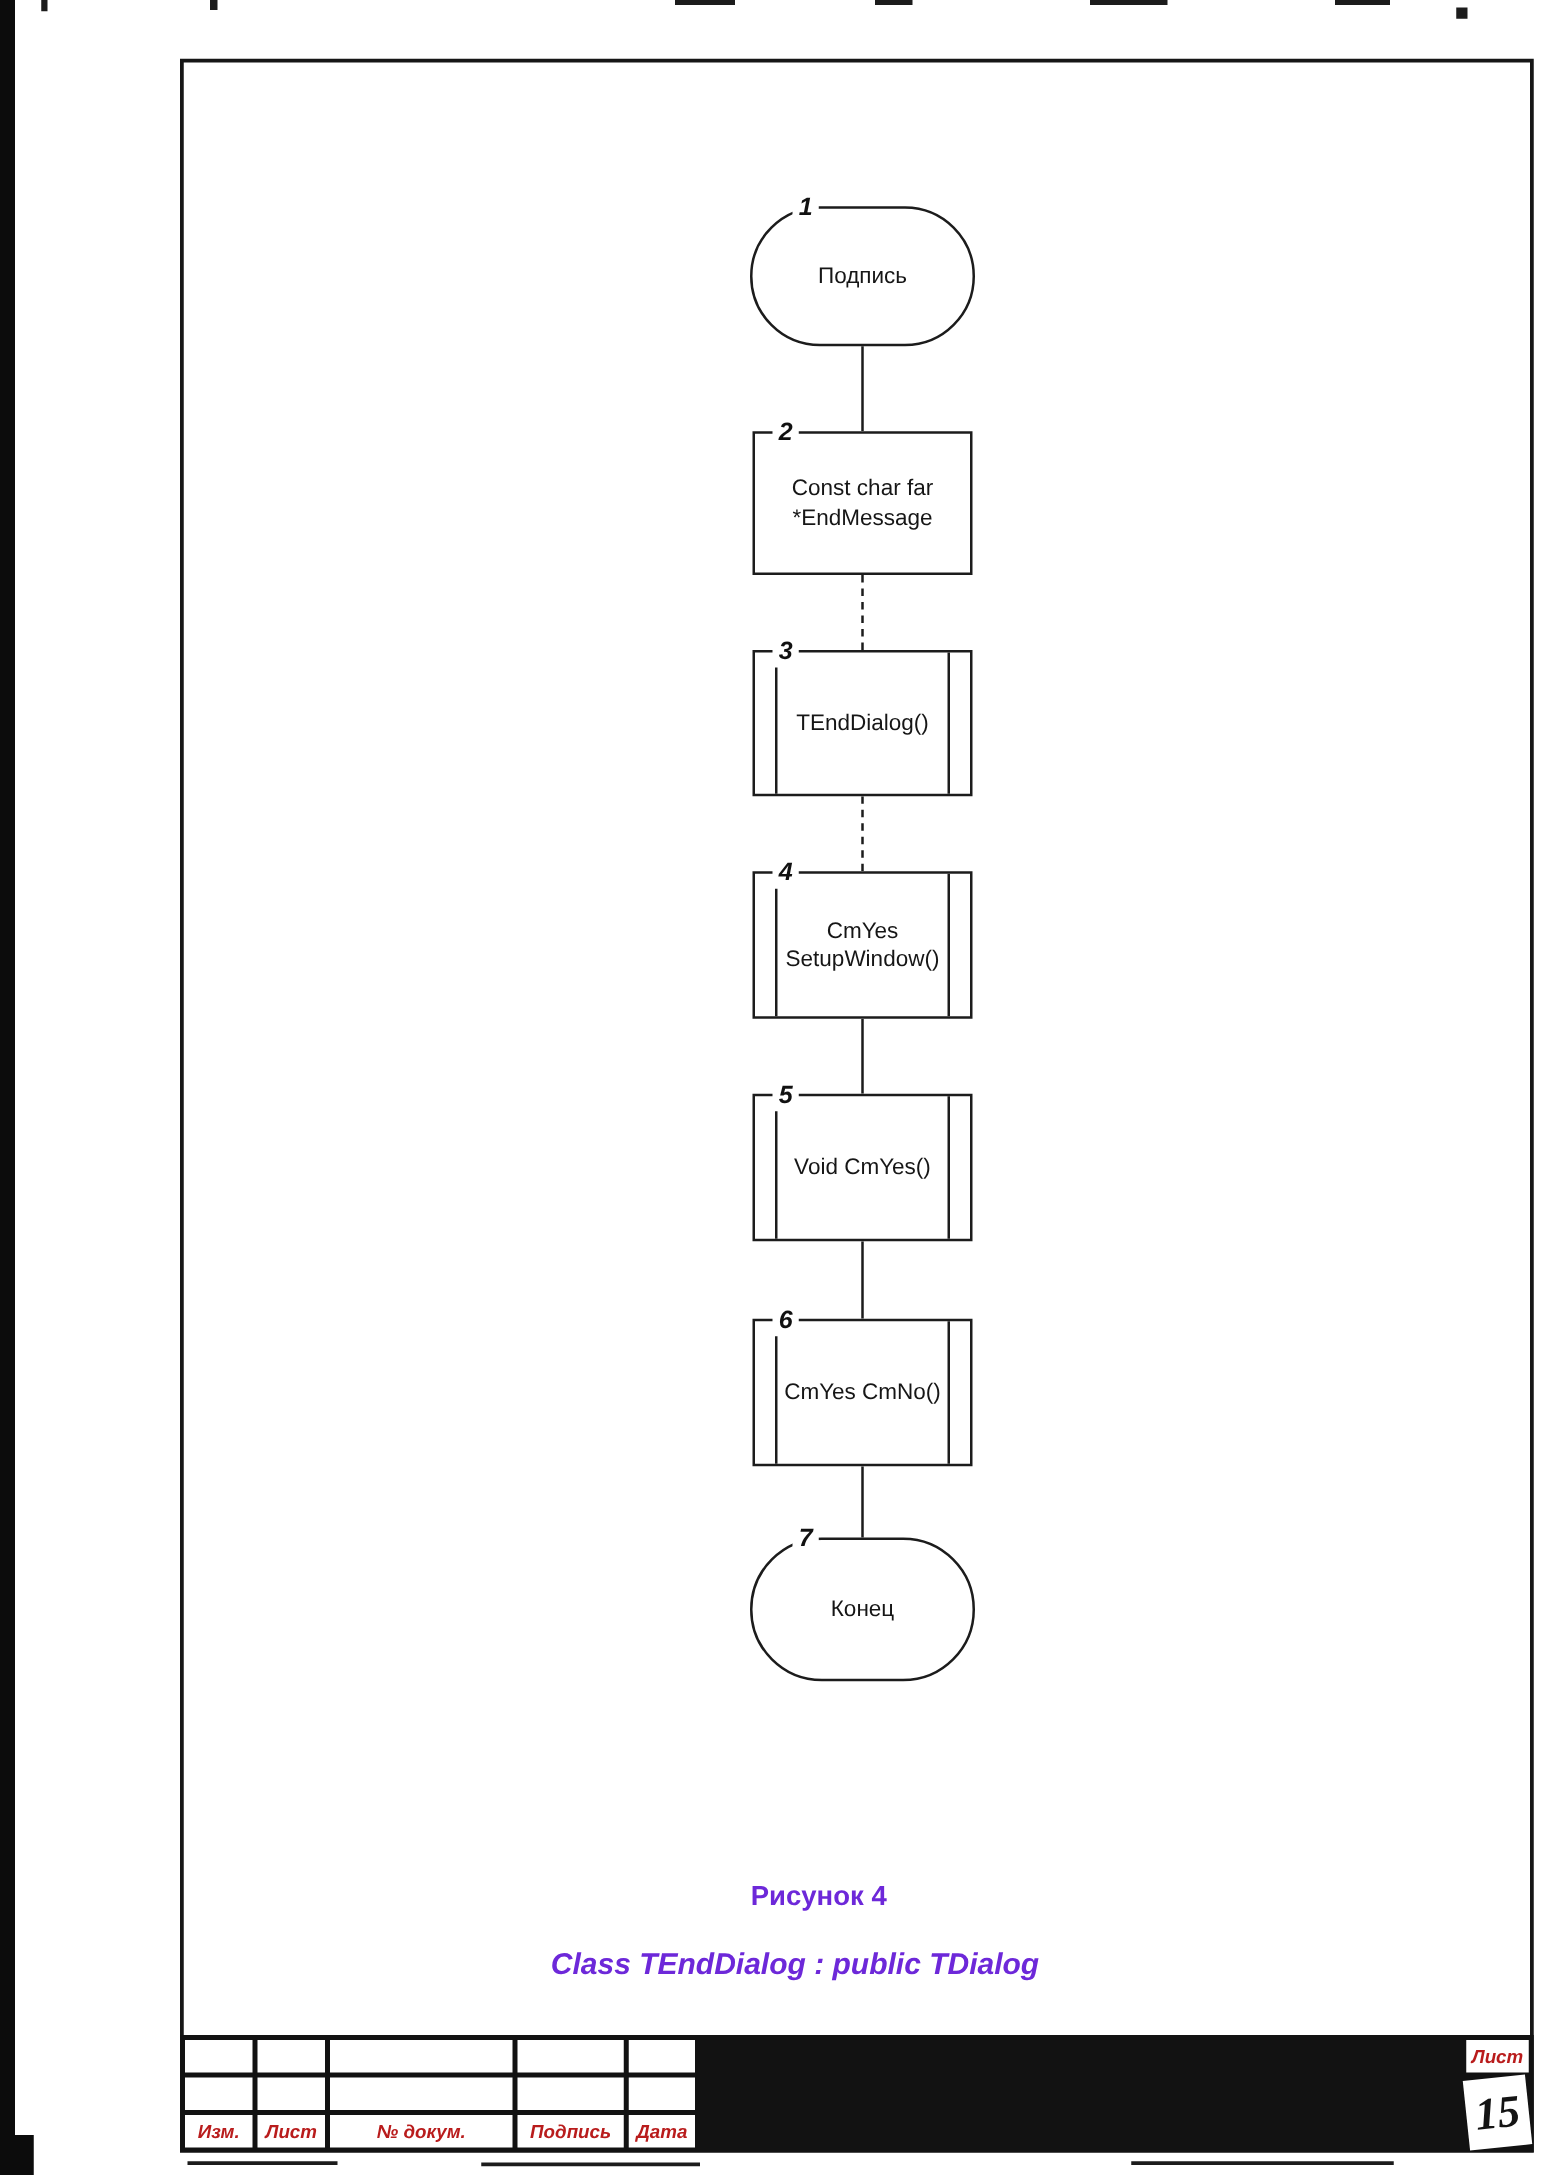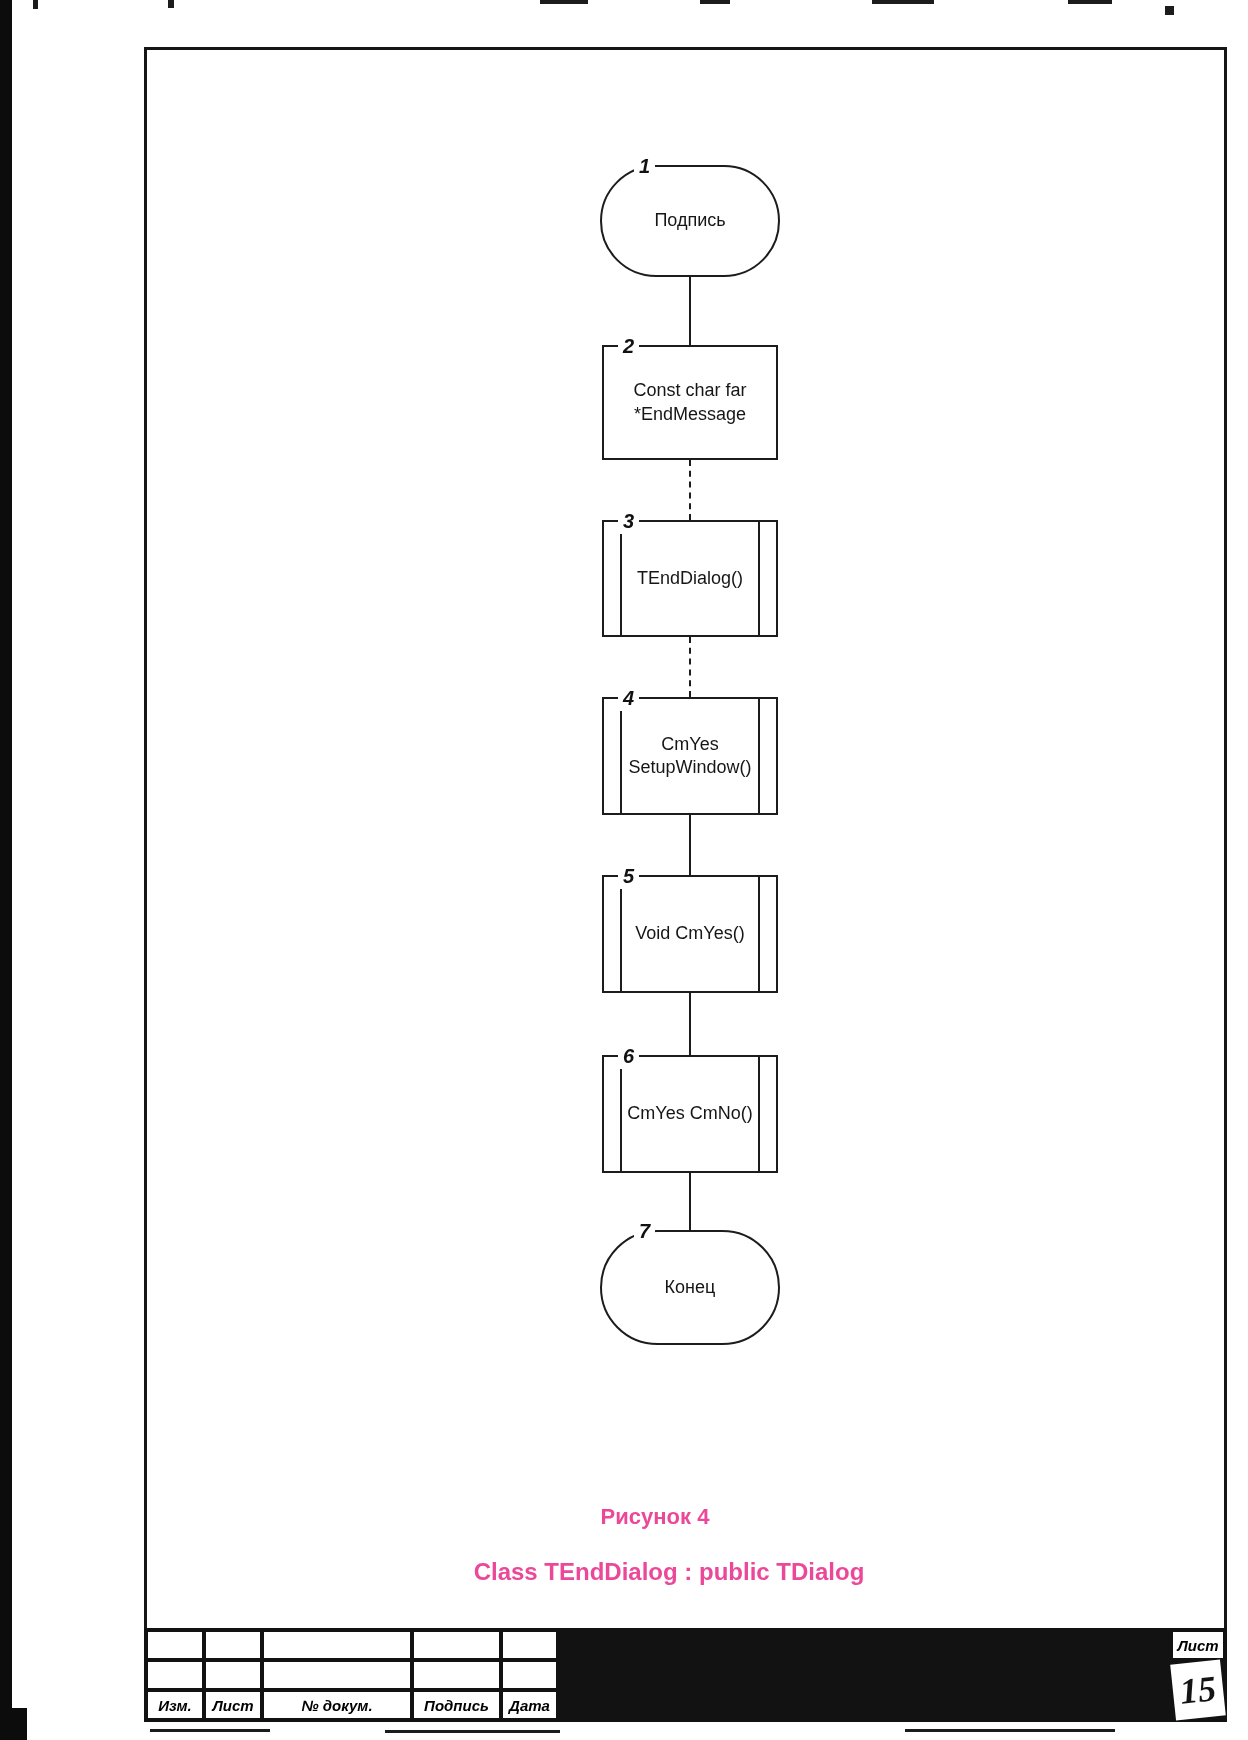--- a/index.html
+++ b/index.html
@@ -25,31 +25,31 @@
   .node-num{position:absolute;top:-14px;left:14px;background:#fff;padding:0 5px;
             font-style:italic;font-weight:bold;font-size:20px;color:#111;}
   .terminator .node-num{left:32px;}
   .node-label span{display:block;}
 
   
   .conn{position:absolute;left:689px;width:0;border-left:2px solid #1c1c1c;}
   .conn.dashed{border-left-style:dashed;}
 
   
-  .caption{position:absolute;text-align:center;font-weight:bold;color:#ec4899;}
+  .caption{position:absolute;text-align:center;font-weight:bold;color:#6d28d9;}
   .cap-figure{left:455px;top:1504px;width:400px;font-size:22px;}
-  .cap-class{left:369px;top:1558px;width:600px;font-size:24px;}
+  .cap-class{left:336px;top:1558px;width:600px;font-size:24px;font-style:italic;}
 
   
   .titleblock{position:absolute;left:144px;top:1628px;width:1083px;height:94px;
               background:#121212;display:grid;box-sizing:border-box;padding:4px;gap:4px;
               grid-template-columns:54px 54px 146px 85px 53px 609px 50px;
               grid-template-rows:26px 26px 26px;}
   .tb-cell{background:#fff;display:flex;align-items:center;justify-content:center;overflow:hidden;}
-  .tb-label{font-style:italic;font-weight:bold;font-size:15px;color:#000000;}
+  .tb-label{font-style:italic;font-weight:bold;font-size:15px;color:#b91c1c;}
   .tb-code{grid-column:6;grid-row:1/4;font-size:28px;letter-spacing:1px;color:#141414;}
   .tb-sheet-hdr{grid-column:7;grid-row:1;}
   .tb-sheet-num{grid-column:7;grid-row:2/4;font-family:"Liberation Serif",serif;
                 font-style:italic;font-weight:bold;font-size:36px;transform:rotate(-6deg);
                 color:#141414;}
 </style>
 </head>
 <body>
 
 <div id="page">

